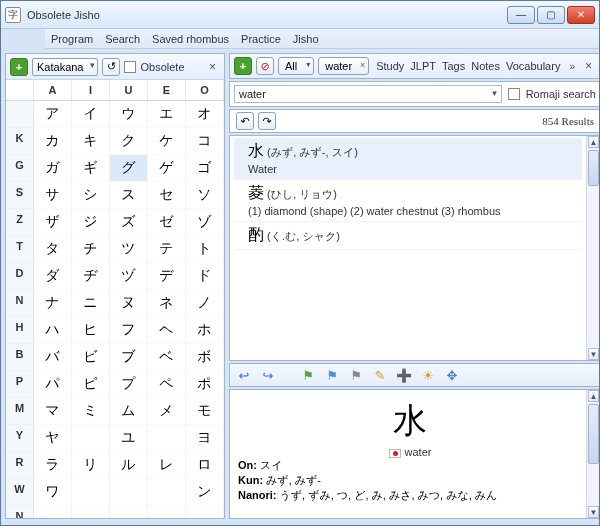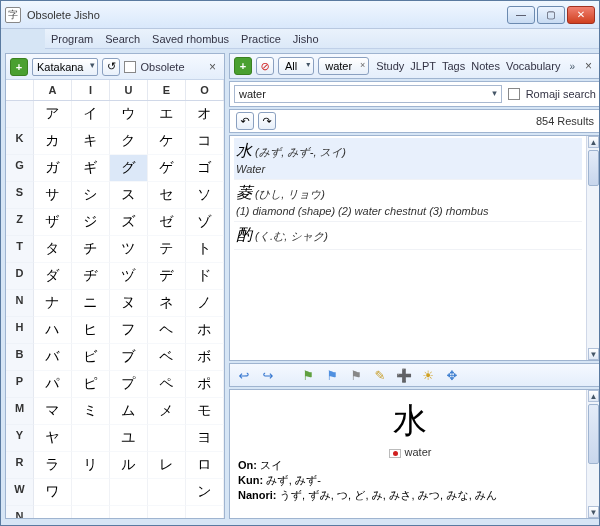--- a/index.html
+++ b/index.html
@@ -51,30 +51,30 @@
 .chip.nodrop::after { content:""; }
 .tlbl { color:#334; padding:0 3px; }
 .chev { margin-left:auto; color:#456; font-size:10px; padding:0 2px;}
 
 .searchrow { height:26px; border:1px solid #9fb4d0; background:#fff; display:flex; align-items:center; padding:0 4px; gap:6px;}
 .searchbox { flex:1; height:18px; border:1px solid #a8b8d0; padding:0 16px 0 4px; position:relative; display:flex; align-items:center; background:#fff;}
 .searchbox::after { content:"▾"; position:absolute; right:4px; top:2px; font-size:9px; color:#456;}
 .searchval { color:#222; }
 
 .navrow { height:24px; border:1px solid #9fb4d0; background:#fff; display:flex; align-items:center; padding:0 6px; gap:4px;}
-.navrow .results { margin-left:auto; color:#333; }
+.navrow .results { margin-left:auto; color:#333;font-family:Liberation Serif, serif; }
 
 .resultslist { flex:1; border:1px solid #9fb4d0; background:#fff; overflow:hidden; position:relative;}
 .resultsinner { position:absolute; inset:0 14px 0 0; overflow:hidden; padding:2px 4px;}
 .scrollbar { position:absolute; right:0; top:0; bottom:0; width:14px; background:#f0f4fa; border-left:1px solid #d0d8e8;}
 .scrollbar .thumb { position:absolute; left:1px; right:1px; top:14px; height:36px; background:linear-gradient(#e4ecf8,#c8d6ec); border:1px solid #9fb4d0; border-radius:2px;}
 .scrollbar .arr { position:absolute; left:1px; right:1px; height:12px; background:linear-gradient(#fff,#e0e8f4); border:1px solid #b0c0d8; display:flex; align-items:center; justify-content:center; font-size:8px; color:#456;}
 .scrollbar .arr.up{top:0}.scrollbar .arr.dn{bottom:0}
 
-.entry { padding:3px 2px; border-bottom:1px solid #f0f2f6; line-height:1.3;font-style:italic;}
+.entry { padding:3px 14px; border-bottom:1px solid #f0f2f6; line-height:1.3;}
 .entry.sel { background:#e8f0fc; }
 .entry .hw { font-size:16px; }
 .entry .rd { font-size:11px; color:#333; }
 .entry .gl { font-size:11px; color:#333; }
 
 .detailtb { height:24px; border:1px solid #9fb4d0; background:linear-gradient(#f5f9ff,#e4eefb); display:flex; align-items:center; padding:0 6px; gap:8px;}
 .tbicon { width:16px; height:16px; display:flex; align-items:center; justify-content:center; font-size:13px;}
 .detailpane { height:130px; border:1px solid #9fb4d0; background:#fff; position:relative; overflow:hidden; padding:6px 18px 6px 8px;}
 .bigkanji { text-align:center; font-size:34px; margin-top:2px;}
 .kmean { text-align:center; font-size:11px; color:#333; margin-top:2px;}

